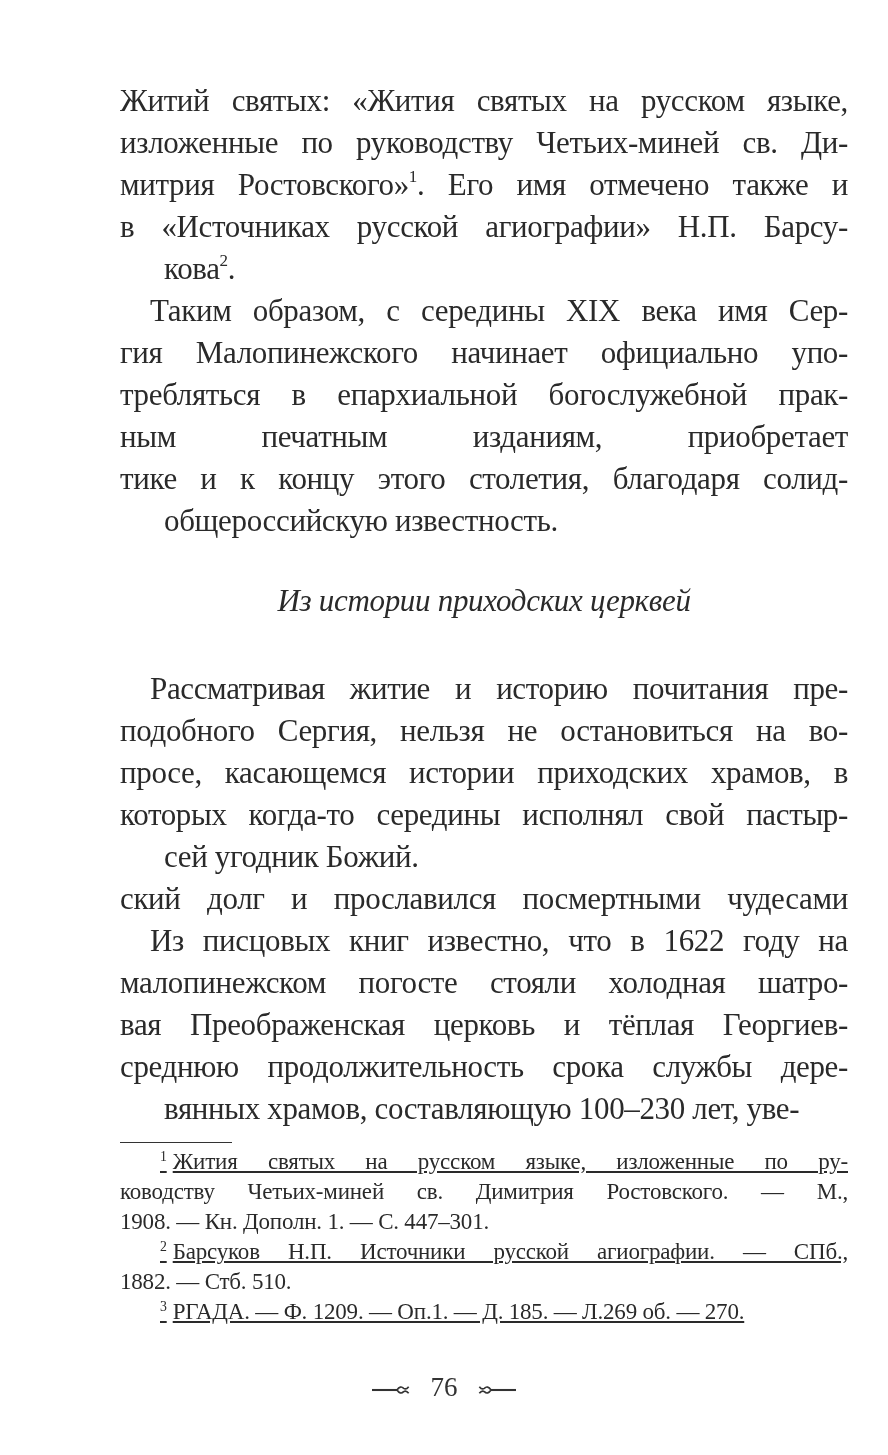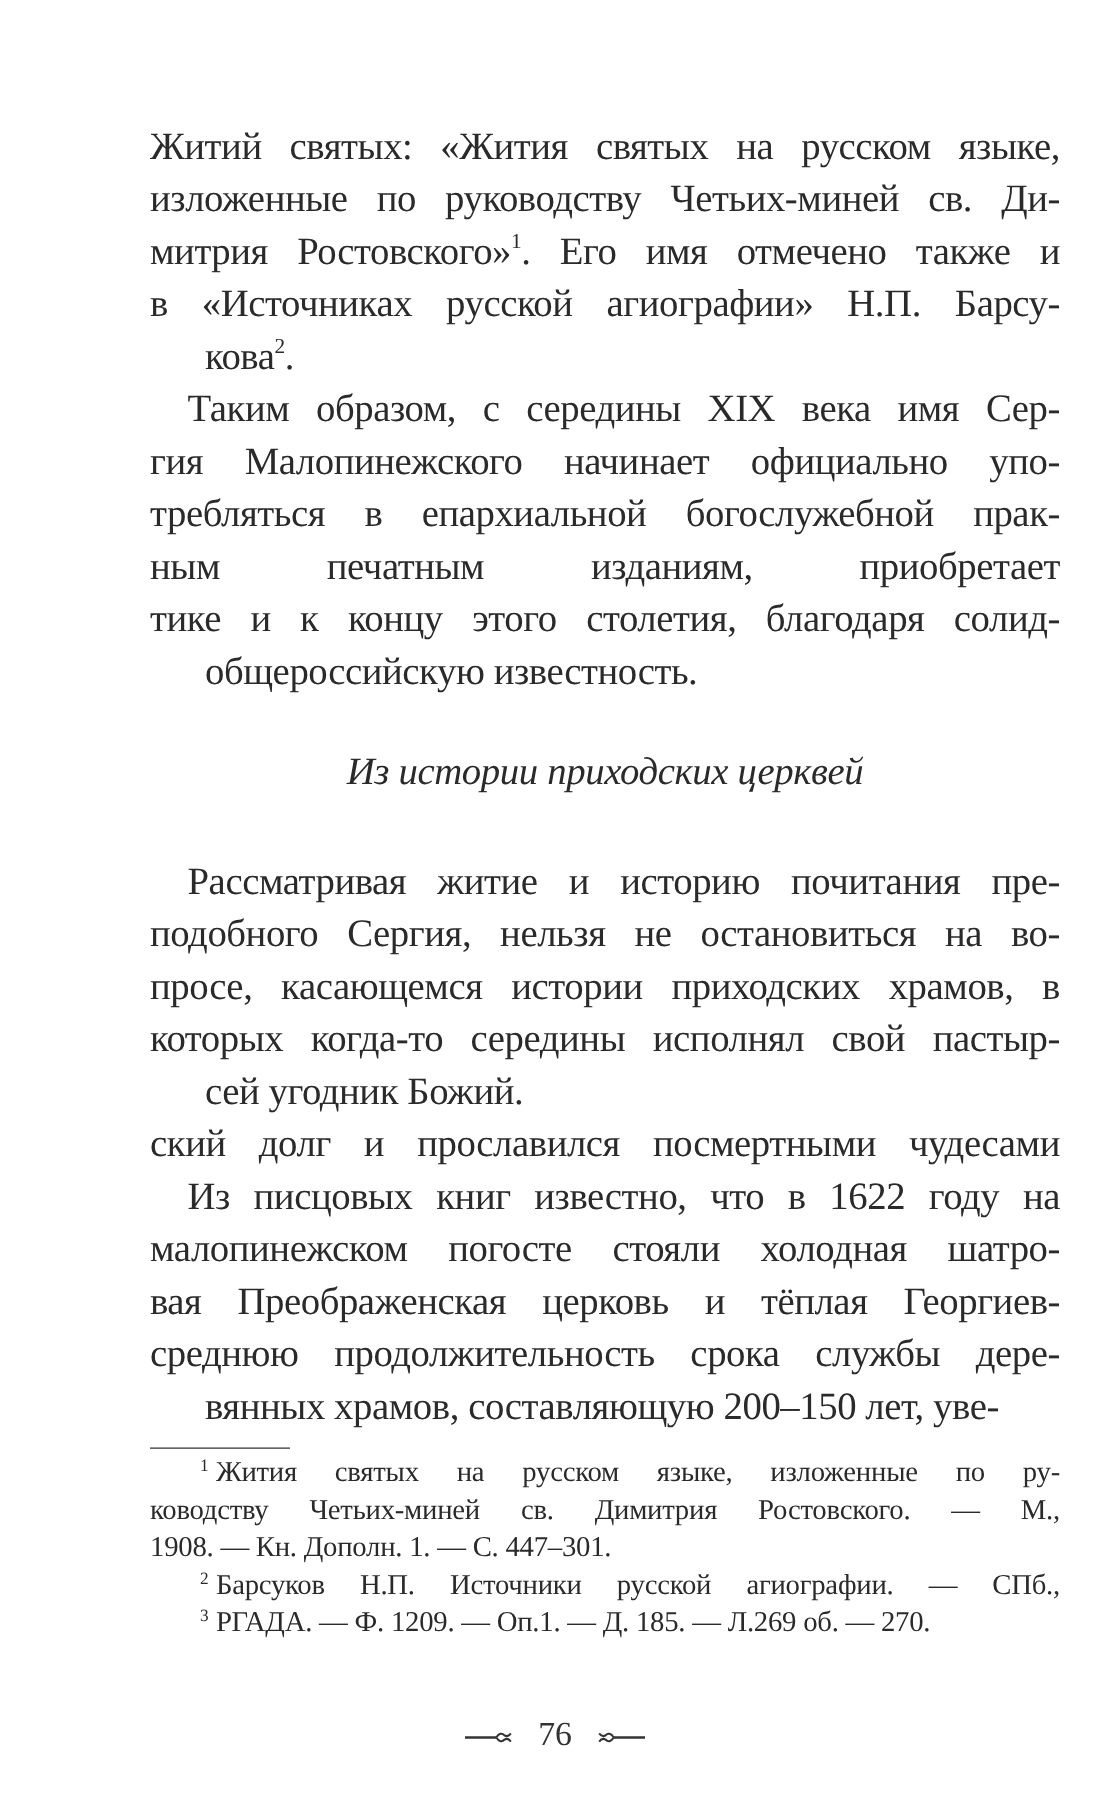--- a/index.html
+++ b/index.html
@@ -1,30 +1,30 @@
 <!DOCTYPE html>
 <html><head>
 <meta charset="utf-8">
 <style>
   html, body { margin:0; padding:0; background:#ffffff; }
   body { width:888px; height:1455px; position:relative; overflow:hidden;
          font-family:"Liberation Serif", "DejaVu Serif", serif; color:#2a2a2a; }
-  .page { position:absolute; left:120px; top:96px; width:728px; }
+  .page { position:absolute; left:120px; top:80px; width:728px; }
   .line { display:block; font-size:31px; line-height:42px; height:42px; white-space:nowrap;
           text-align:justify; text-align-last:justify; letter-spacing:-0.35px; }
   .line.last { text-align-last:left;margin-left:44px; }
   .line.indent { padding-left:30px; }
   sup { font-size:0.55em; vertical-align:0.75em; line-height:0; }
   .heading { font-style:italic; font-weight:normal; font-size:31px; line-height:42px; text-align:center;
              letter-spacing:-0.3px; }
   .sep { width:112px; border-top:1.5px solid #333; margin:0; }
   .fn { display:block; font-size:23px; line-height:30px; height:30px; white-space:nowrap;
         text-align:justify; text-align-last:justify; letter-spacing:-0.2px; }
   .fn.last { text-align-last:left; }
-  .fn.indent { padding-left:40px; }
+  .fn.indent { padding-left:40px;text-decoration:underline; }
   .fn sup { font-size:0.6em; vertical-align:0.6em; margin-right:6px; }
   .pagenum { position:absolute; top:1372px; left:0; width:888px; text-align:center;
              font-size:27px; color:#333; }
   .orn { display:inline-block; vertical-align:middle; width:48px; height:10px; position:relative; }
 </style>
 </head>
 <body>
 
 <div class="page">
   <div id="p1">
@@ -51,30 +51,31 @@
       <span class="line">просе, касающемся истории приходских храмов, в</span>
       <span class="line">которых когда-то середины исполнял свой пастыр-</span>
       <span class="line last">сей угодник Божий.</span>
       <span class="line">ский долг и прославился посмертными чудесами</span>
     </div>
   <div id="p4">
       <span class="line indent">Из писцовых книг известно, что в 1622 году на</span>
       <span class="line">малопинежском погосте стояли холодная шатро-</span>
       <span class="line">вая Преображенская церковь и тёплая Георгиев-</span>
       <span class="line">среднюю продолжительность срока службы дере-</span>
-      <span class="line last">вянных храмов, составляющую 200–150 лет, уве-</span>
+      <span class="line last">вянных храмов, составляющую 100–230 лет, уве-</span>
     </div>
   <div style="height:12px"></div>
   <div class="sep"></div>
   <div style="height:4px"></div>
   <div id="footnotes">
       <span class="fn indent"><sup>1</sup>Жития святых на русском языке, изложенные по ру-</span>
       <span class="fn">ководству Четьих-миней св. Димитрия Ростовского. — М.,</span>
       <span class="fn last">1908. — Кн. Дополн. 1. — С. 447–301.</span>
       <span class="fn indent"><sup>2</sup>Барсуков Н.П. Источники русской агиографии. — СПб.,</span>
+      <span class="fn last">1882. — Стб. 510.</span>
       <span class="fn indent last"><sup>3</sup>РГАДА. — Ф. 1209. — Оп.1. — Д. 185. — Л.269 об. — 270.</span>
     </div>
 </div>
 
 <div class="pagenum">
   <svg class="orn" width="48" height="12" viewBox="0 0 48 12">
     <path d="M0 6 L30 6" stroke="#333" stroke-width="2.5"></path>
     <path d="M30 6 q4 -6 8 -2 q3 2 6 -2 M30 6 q4 6 8 2 q3 -2 6 2" stroke="#333" stroke-width="2" fill="none"></path>
   </svg>
   <span style="margin:0 8px">76</span>

